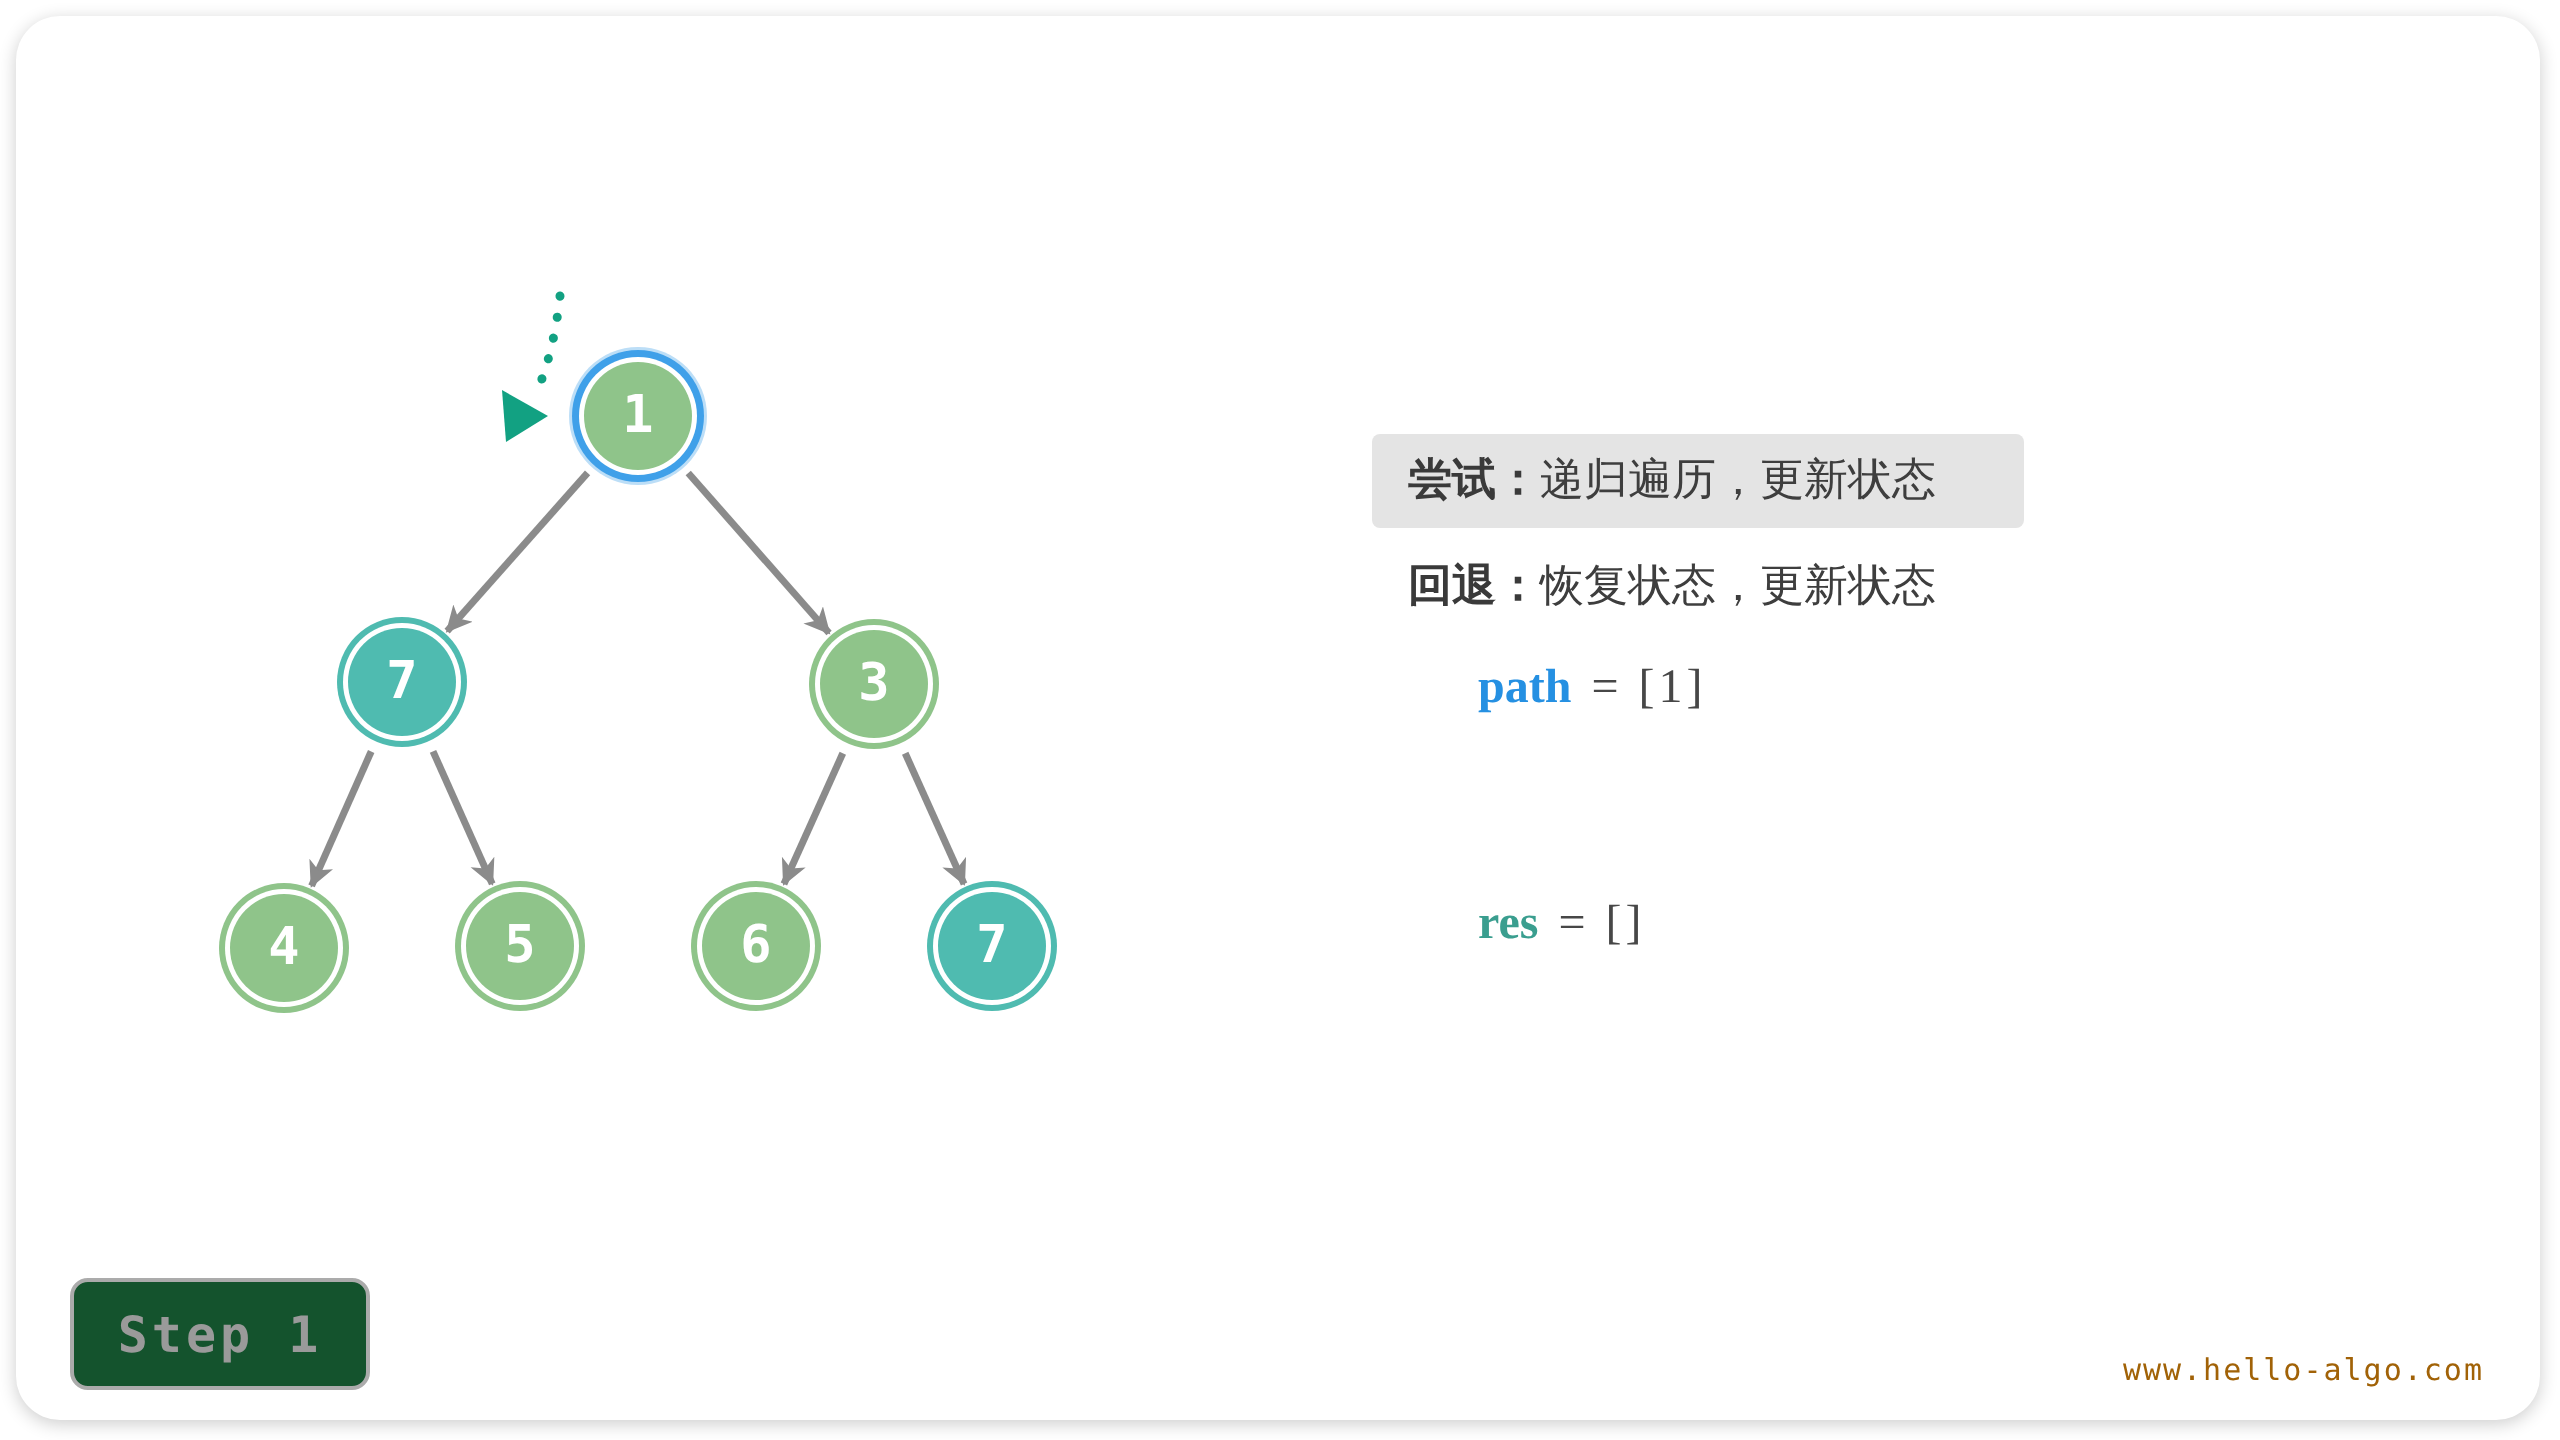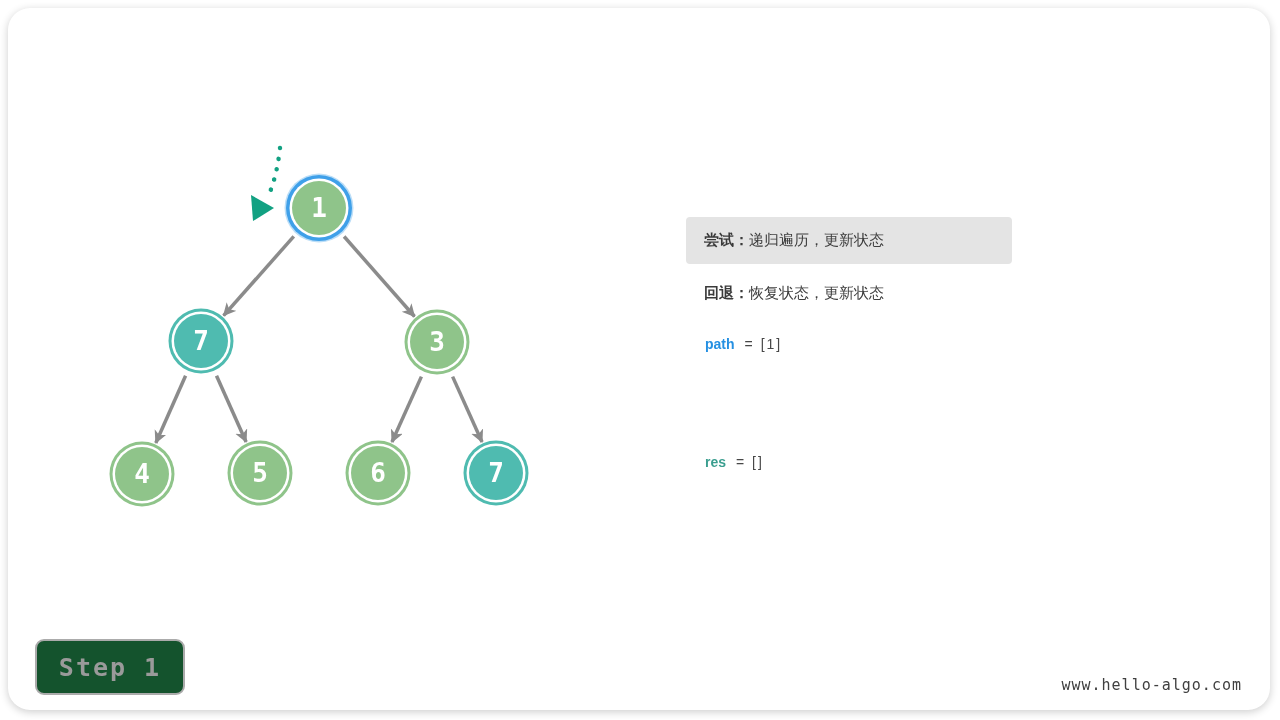--- a/index.html
+++ b/index.html
@@ -45,41 +45,41 @@
     font-size: 26px;
     line-height: 1;
     user-select: none;
   }
   
   .legend-line {
     position: absolute;
     left: 704px;
     height: 32px;
     line-height: 32px;
-    font-size: 15px;
+    font-size: 22px;
     color: #3e3e3e;
     white-space: nowrap;
   }
   .legend-line .lbl { font-weight: bold; color: #3a3a3a; }
   #try-box {
     position: absolute;
     left: 686px; top: 217px;
     width: 326px; height: 47px;
     background: var(--highlight-gray, #E4E4E4);
     border-radius: 4px;
   }
   #try-line  { top: 224px; }
   #back-line { top: 277px; }
   .var-line {
     position: absolute;
-    left: 705px;
+    left: 739px;
     height: 32px;
     line-height: 32px;
-    font-family: Liberation Sans, sans-serif;
-    font-size: 14px;
+    font-family: Liberation Serif, serif;
+    font-size: 24px;
     color: #474747;
     white-space: nowrap;
   }
   #path-line { top: 328px; }
   #res-line  { top: 446px; }
   .kw { font-weight: bold; margin-right: 10px; }
   .kw-path { color: var(--path-blue, #2590E2); }
   .kw-res  { color: var(--res-teal, #3A9E8F); }
   .var-line .val { letter-spacing: 2px; }
 
@@ -97,21 +97,21 @@
     font-weight: bold;
     font-size: 25px;
     color: #9a9a9a;
     letter-spacing: 2px;
   }
   #watermark {
     position: absolute;
     right: 38px; top: 676px;
     font-family: "DejaVu Sans Mono", monospace;
     font-size: 15px;
-    color: #404040;
+    color: #a16207;
     letter-spacing: 1px;
   }
 </style>
 </head>
 <body>
 
 <div id="card"></div>
 
 <div id="stage">
 

